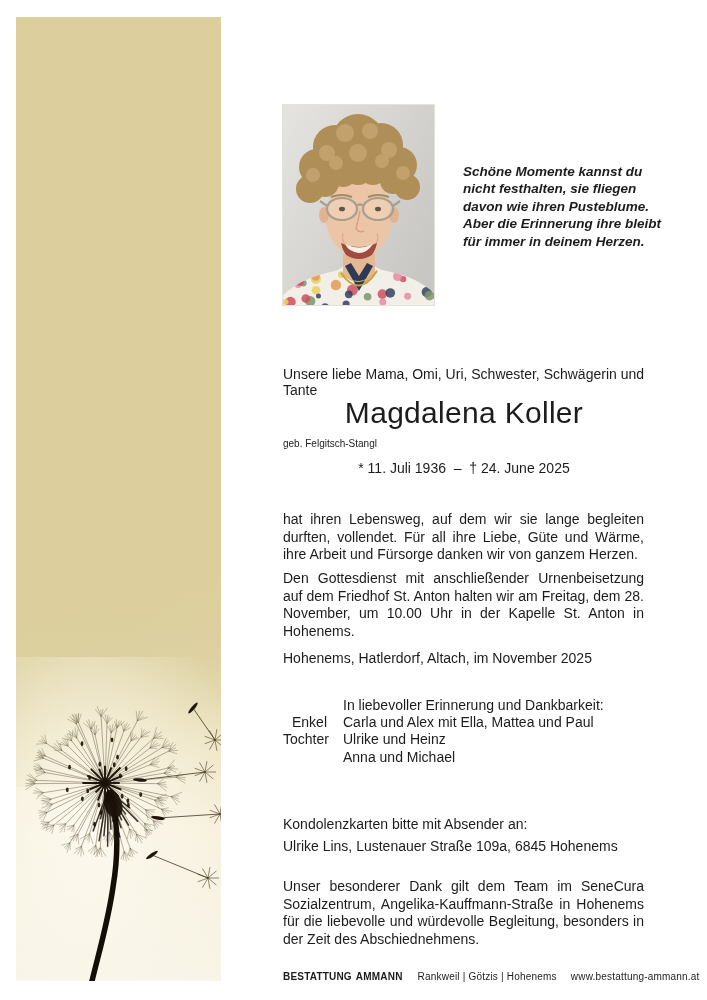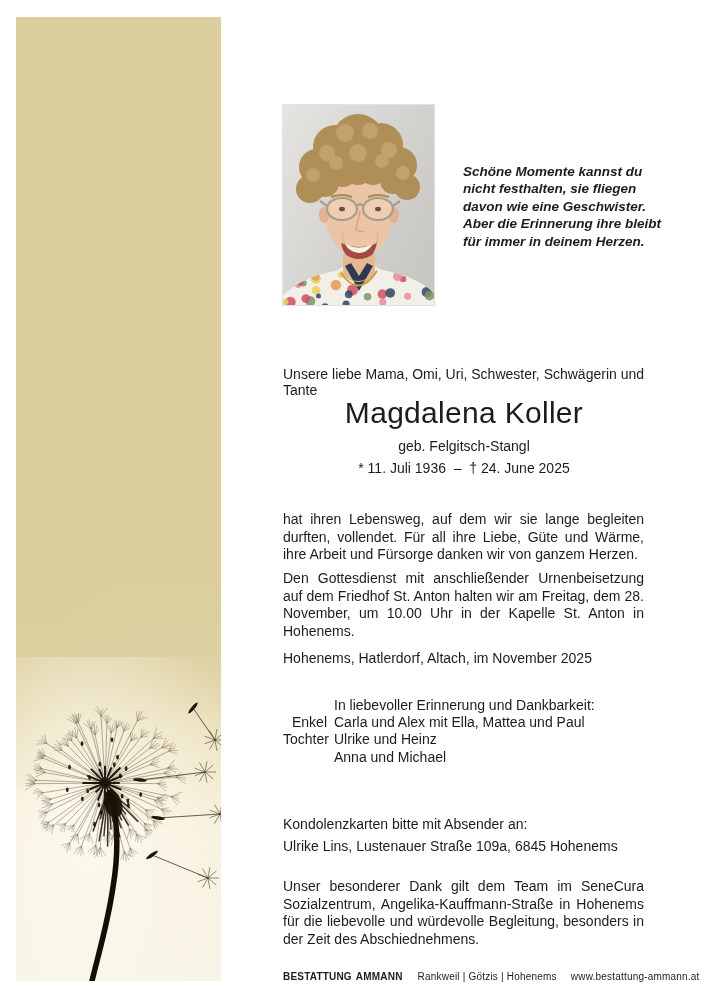--- a/index.html
+++ b/index.html
@@ -30,35 +30,35 @@
     font-size:13.5px;line-height:17.4px;font-style:italic;font-weight:600;
   }
   .quote div{white-space:nowrap;}
 
   .salutation{left:283px;top:366px;width:362px;font-size:14px;}
 
   .name{
     left:283px;top:396px;width:362px;text-align:center;
     font-size:30px;line-height:33px;letter-spacing:0.3px;
   }
-  .maiden{left:283px;top:438px;width:362px;text-align:center;font-size:14px;}
+  .maiden{left:283px;top:438px;width:362px;font-size:10px;}
   .dates{left:283px;top:460px;width:362px;text-align:center;font-size:14px;white-space:pre;}
 
   .para{
     left:283px;width:361px;font-size:14px;line-height:17.5px;
     text-align:justify;
   }
   .p-life{top:511px;}
   .p-service{top:570px;}
   .dateline{left:283px;top:650px;width:361px;font-size:14px;}
 
   .mourners{left:283px;top:697px;width:361px;font-size:14px;line-height:17.2px;}
   .m-row{display:flex;}
   .m-label{width:44px;text-align:right;flex:0 0 44px;}
-  .m-names{margin-left:7px;}
+  .m-names{margin-left:16px;}
 
   .condolence{left:283px;top:813px;width:361px;font-size:14px;line-height:22px;}
 
   .p-thanks{top:878px;}
 
   .footer{
     left:283px;top:971px;width:468px;font-size:10px;letter-spacing:0.2px;
     display:flex;align-items:baseline;white-space:nowrap;
   }
   .brand-prefix{font-weight:600;}
@@ -649,21 +649,21 @@
       </g>
     <path d="M62,161 L76,186 L90,161 L84,158 L76,171 L68,158 Z" fill="#2e3a54"></path>
     <path d="M58,168 Q76,194 94,166" stroke="#c79f45" stroke-width="1.8" fill="none"></path>
     <path d="M58,167 Q76,187 94,165" stroke="#d9b55e" stroke-width="1" fill="none"></path>
   </svg>
 </div>
 
 <div class="abs quote">
   <div>Schöne Momente kannst du</div>
   <div>nicht festhalten, sie fliegen</div>
-  <div>davon wie eine Geschwister.</div>
+  <div>davon wie ihren Pusteblume.</div>
   <div>Aber die Erinnerung ihre bleibt</div>
   <div>für immer in deinem Herzen.</div>
 </div>
 
 <div class="abs salutation">Unsere liebe Mama, Omi, Uri, Schwester, Schwägerin und Tante</div>
 
 <div class="abs name">Magdalena Koller</div>
 <div class="abs maiden">geb. Felgitsch-Stangl</div>
 <div class="abs dates">* 11. Juli 1936  –  † 24. June 2025</div>
 

